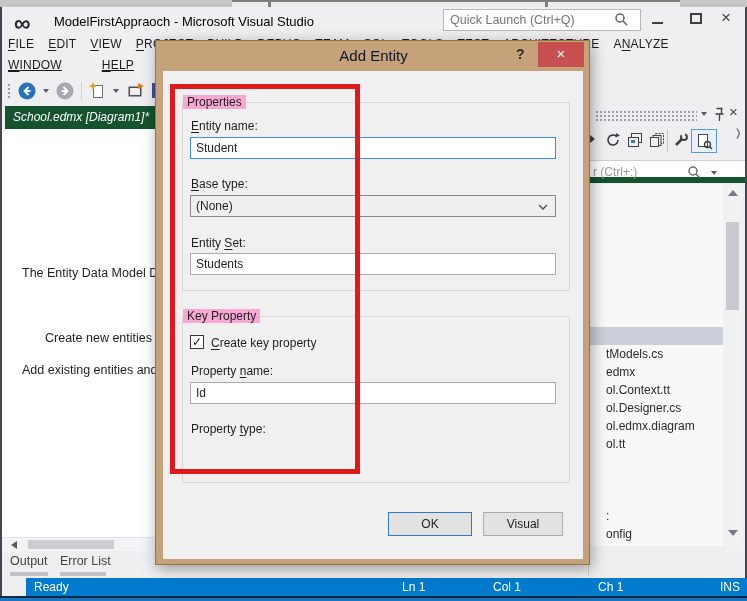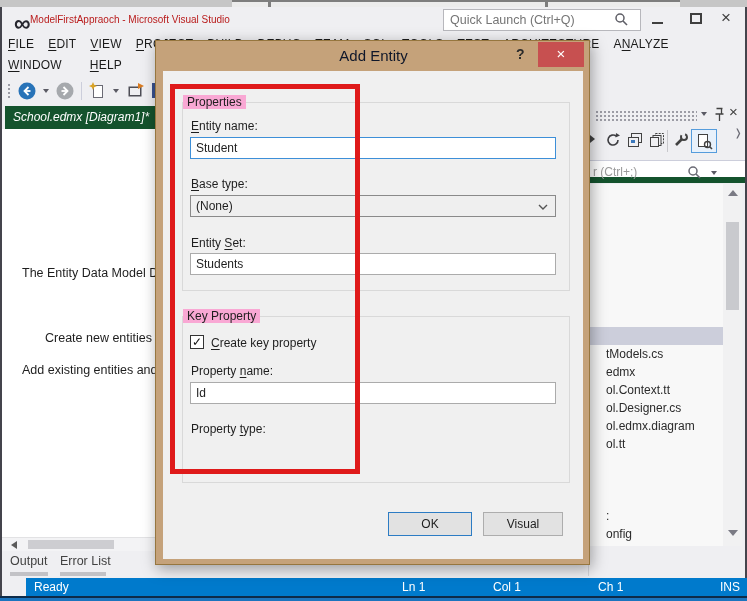--- a/index.html
+++ b/index.html
@@ -12,32 +12,32 @@
   .behind .box { position:absolute; left:232px; top:0; width:448px; height:7px; background:#ECECEC; border-top:2px solid #7E7E7E; }
   .behind .tick { position:absolute; top:0; width:3px; height:7px; background:#7E7E7E; }
 
   
   .frame-l { left:0; top:7px; width:2px; height:594px; background:#44444C; z-index:5;}
   .frame-r { left:745px; top:7px; width:2px; height:594px; background:#44444C; z-index:5;}
 
   
   .titlebar { left:2px; top:7px; width:743px; height:28px; background:#EFEFF2; }
   .vs-logo { left:12px; top:6px; font-size:23px; font-weight:bold; color:#26262E; line-height:20px; }
-  .win-title { left:28px; top:7px; font-size:10px; color:#b91c1c; }
+  .win-title { left:52px; top:7px; font-size:13px; color:#000000; }
   .quick-launch { left:441px; top:2px; width:198px; height:22px; background:#FFFFFF; border:1px solid #B7B7BC; }
   .quick-launch input { position:absolute; left:6px; top:1px; width:160px; height:18px; border:none; outline:none; font-size:12.5px; color:#767676; background:transparent; font-family:"Liberation Sans",sans-serif;}
   .ql-mag { left:612px; top:5px; }
   .btn-min { left:650px; top:15px; width:11px; height:2px; background:#3F3F3F; }
   .btn-max { left:688px; top:6px; width:12px; height:11px; border:2px solid #3F3F3F; }
   .btn-close { left:719px; top:1px; font-size:17px; color:#3F3F3F; line-height:20px; }
 
   
   .menurow { display:flex; gap:14px; font-size:12px; color:#1B1B1B; }
   #menu-row1 { left:8px; top:37px; }
-  #menu-row2 { left:8px; top:58px; gap:28px; }
+  #menu-row2 { left:8px; top:58px; gap:40px;text-decoration:underline; }
   .menu-item { cursor:default; letter-spacing:.2px; }
   .menu-item u { text-underline-offset:2px; }
 
   
   .toolbar { left:2px; top:78px; width:743px; height:25px; display:flex; align-items:center; gap:7px; padding-left:5px; }
   .grip { width:4px; height:16px; background-image:radial-gradient(circle,#9B9BA4 1px,transparent 1.2px); background-size:4px 4px; }
   .tb-sep { width:1px; height:18px; background:#CCCEDB; }
   .caret-down { width:0; height:0; border-left:3.5px solid transparent; border-right:3.5px solid transparent; border-top:4px solid #5A5A64; }
   .save-sliver { width:8px; height:15px; background:#39518E; }
 

